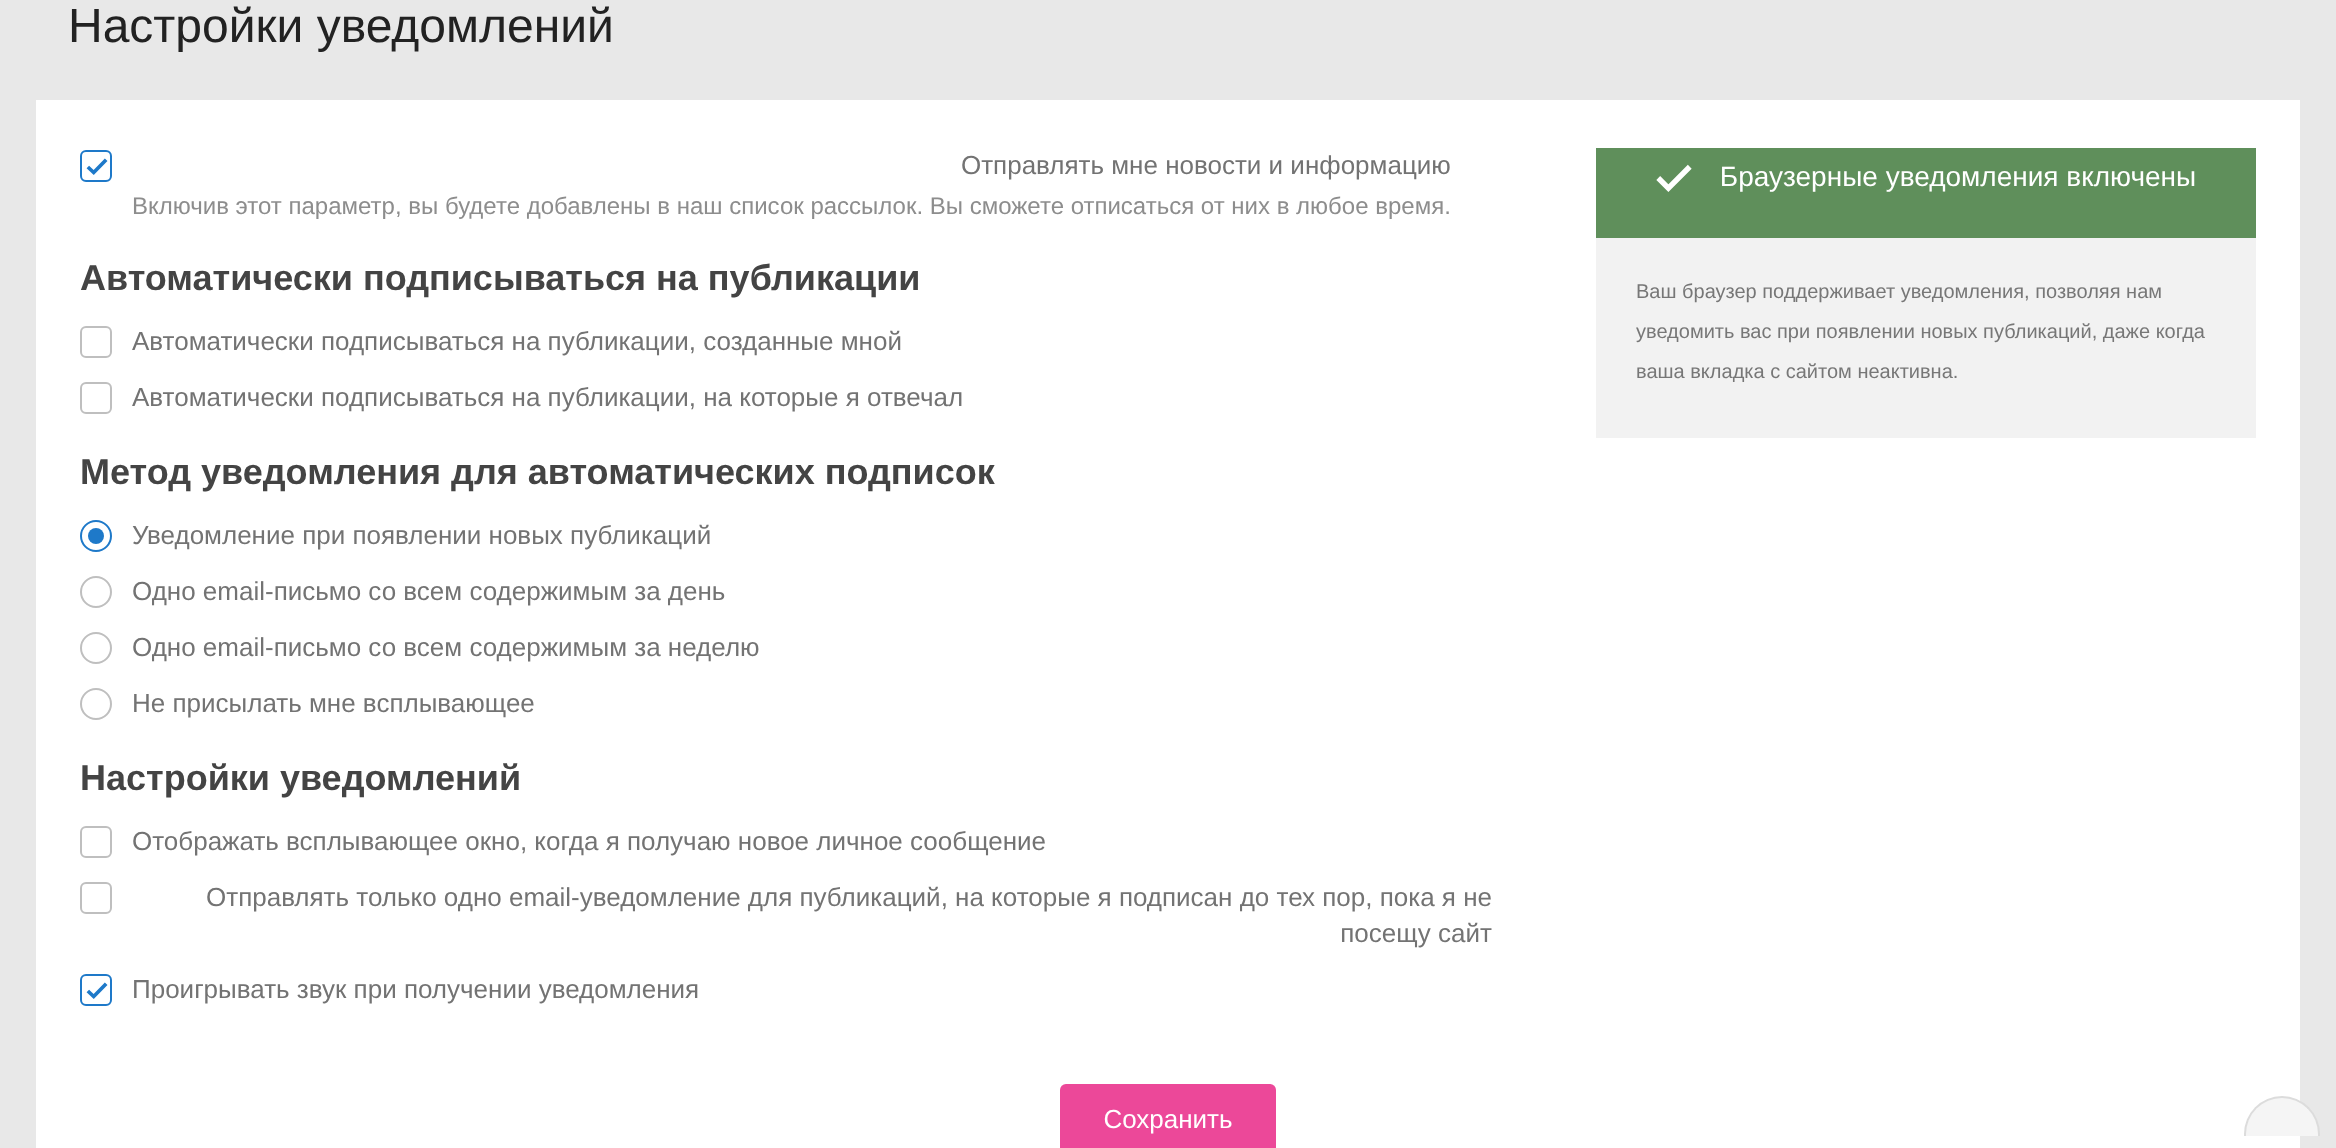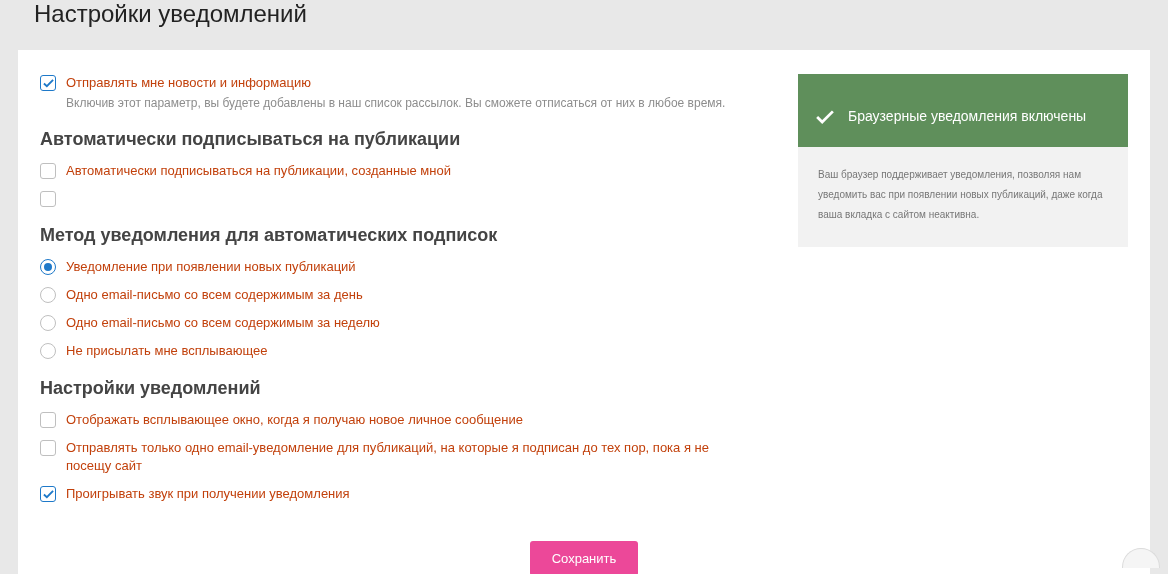--- a/index.html
+++ b/index.html
@@ -61,46 +61,48 @@
   .checkbox svg { display: none; width: 11px; height: 11px; }
   .radio.checked { border-color: #1e79c9; }
   .radio.checked::after {
     content: "";
     width: 8px; height: 8px;
     border-radius: 50%;
     background: #1e79c9;
     display: block;
   }
   .opt-label {
-    color: #c2410c;
+    color: #737373;
     font-size: 13px;
     line-height: 18px;
     max-width: 680px;
+    text-align: right;
   }
   .opt-desc {
     color: #8d8d8d;
     font-size: 12px;
     margin-top: 3px;
     line-height: 16px;
   }
   .section-title {
     font-weight: 700;
     color: #444;
     font-size: 18px;
     margin: 18px 0 12px 0;
   }
   .banner {
     background: #5f8f5b;
     color: #fff;
-    padding: 32px 18px 16px 18px;
+    padding: 4px 18px 16px 18px;
     display: flex;
     align-items: flex-start;
     gap: 14px;
     font-size: 14px;
     line-height: 20px;
+    justify-content: center;
   }
   .banner .check-icon svg { width: 18px; height: 18px; margin-top: 2px; }
   .banner-text { color: #fff; }
   .info-box {
     background: #f2f2f2;
     padding: 18px 20px 22px 20px;
     color: #777;
     font-size: 10px;
     line-height: 20px;
   }
@@ -155,20 +157,21 @@
       <div class="opt-row">
         <span class="checkbox">
           
         </span>
         <div class="opt-label">Автоматически подписываться на публикации, созданные мной</div>
       </div>
       <div class="opt-row">
         <span class="checkbox">
           
         </span>
+        <div class="opt-label">Автоматически подписываться на публикации, на которые я отвечал</div>
       </div>
 
       <div class="section-title">Метод уведомления для автоматических подписок</div>
       <div class="opt-row">
         <span class="radio checked"></span>
         <div class="opt-label">Уведомление при появлении новых публикаций</div>
       </div>
       <div class="opt-row">
         <span class="radio"></span>
         <div class="opt-label">Одно email-письмо со всем содержимым за день</div>

